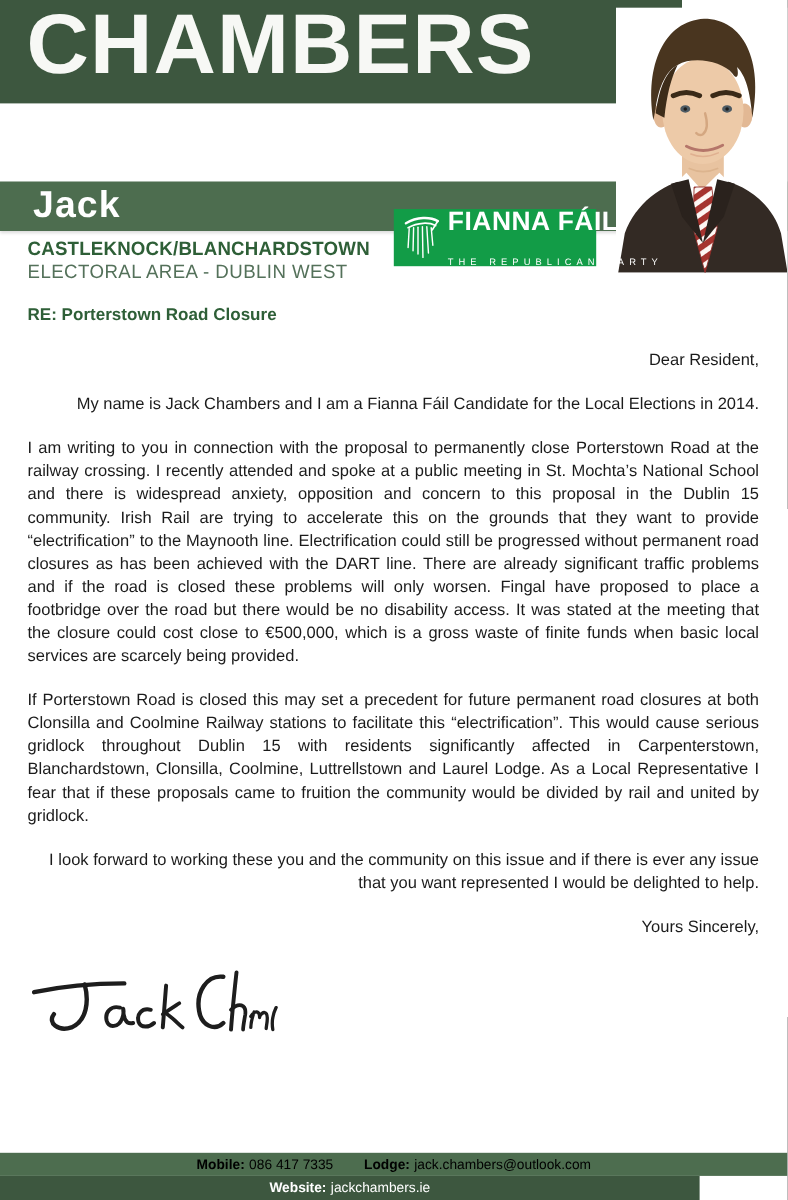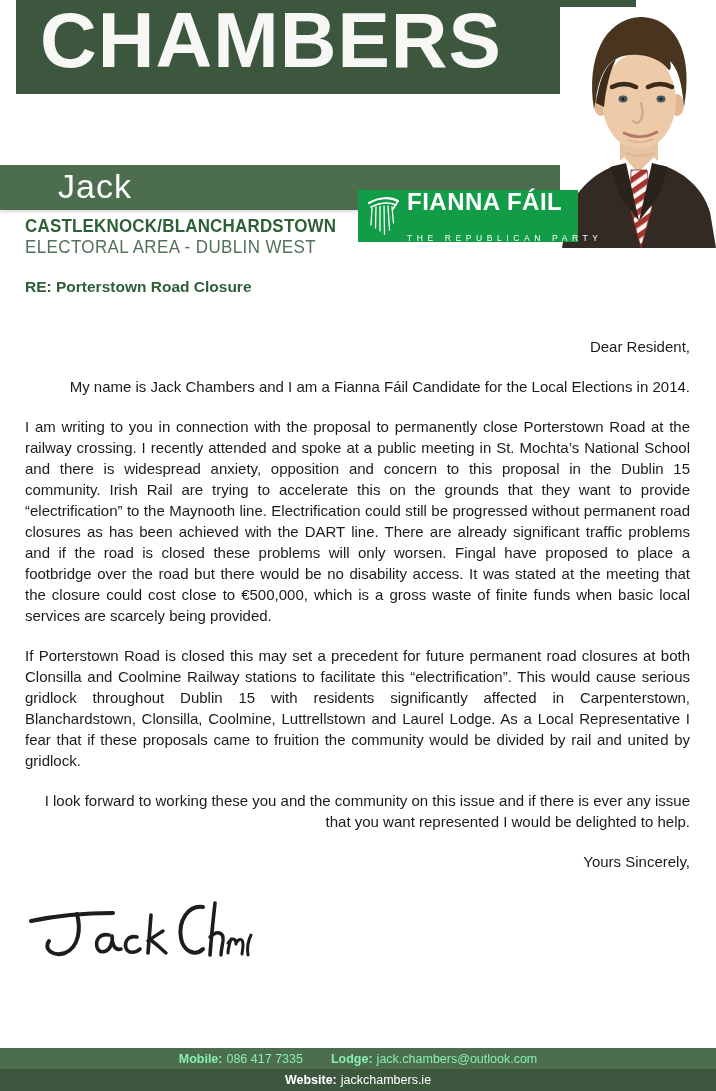--- a/index.html
+++ b/index.html
@@ -8,53 +8,53 @@
     width: 716px;
     height: 1091px;
     margin: 0 auto;
     background: #ffffff;
     font-family: "Liberation Sans", sans-serif;
     overflow: hidden;
   }
 
   
   .band-dark {
-    position: absolute; left:16px; top:71; width:620px; height:94px;
+    position: absolute; left:0; top:71; width:620px; height:94px;
     background:#3d573f;
   }
   .surname {
     position:absolute; left:24px; top:-4px;
     color:#f7f8f5; font-weight:bold; font-size:77px; letter-spacing:1px;
     transform: scaleX(1.02); transform-origin:left;
     white-space:nowrap;
   }
   .band-mid {
     position:absolute; left:0; top:165px; width:716px; height:45px;
     background:#4d6d4f;
     box-shadow: 0 2px 3px rgba(0,0,0,0.15);
   }
   .firstname {
     position:absolute; left:30px; top:2px;
-    color:#ffffff; font-size:34px; font-weight:normal; letter-spacing:1px;margin-left:28px;
+    color:#ffffff; font-size:34px; font-weight:bold; letter-spacing:1px;
   }
   .area-block { position:absolute; left:25px; top:216px; }
   .area-line1 {
     color:#2e5f37; font-weight:bold; font-size:17.5px; letter-spacing:0.2px;
     transform: scaleX(0.97); transform-origin:left;
     white-space:nowrap;
   }
   .area-line2 {
     color:#54715a; font-size:17.5px; letter-spacing:0.4px; margin-top:0px;
     transform: scaleX(0.97); transform-origin:left;
     white-space:nowrap;
   }
 
   
   .ff-logo {
-    position:absolute; left:358px; top:190px; width:220px; height:52px;
+    position:absolute; left:358px; top:190px; width:184px; height:52px;
     background:#129c47; z-index:30;
     display:flex; align-items:center;
   }
   .ff-harp { margin-left:7px; flex:0 0 auto; }
   .ff-textcol { margin-left:6px; }
   .ff-name {
     color:#ffffff; font-weight:bold; font-size:24px; letter-spacing:0.5px;
     line-height:26px; white-space:nowrap;
   }
   .ff-tagline {
@@ -68,35 +68,35 @@
     background:#ffffff; z-index:20; overflow:hidden;
   }
 
   
   .letter {
     position:absolute; left:25px; top:276px; width:665px;
     color:#1b1b1b; font-size:15px; line-height:21px;
   }
   .subject {
     color:#2e5f37; font-weight:bold; font-size:15.5px;
-    margin:0 0 39px 0;
+    margin:0 0 20px 0;
   }
   .letter p { margin:0 0 19px 0; text-align:justify; }
   .letter p.no-justify { text-align:right; }
   .closing { margin-bottom:6px; }
   .signature { margin-top:4px; }
 
   
   .footer-row1 {
     position:absolute; left:0; top:1048px; width:716px; height:21px;
-    background:#4d6d4f; color:#86efac; font-size:12.5px;
+    background:#4d6d4f; color:#000000; font-size:12.5px;
     display:flex; align-items:center; justify-content:center; gap:28px;
   }
   .footer-row2 {
-    position:absolute; left:0; top:1069px; width:716px; height:22px;
+    position:absolute; left:0; top:1069px; width:636px; height:22px;
     background:#3d573f; color:#ffffff; font-size:12.5px;
     display:flex; align-items:center; justify-content:center; gap:6px;
   }
   .footer-item { white-space:nowrap; }
   .footer-item b { font-weight:bold; margin-right:4px; }
 </style>
 </head>
 <body>
 
 <div class="page">

